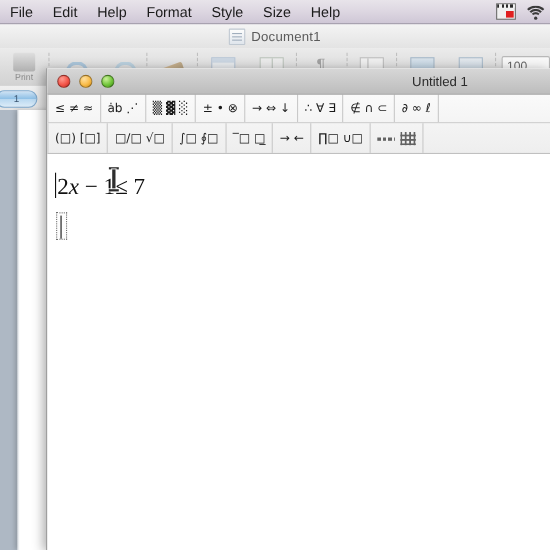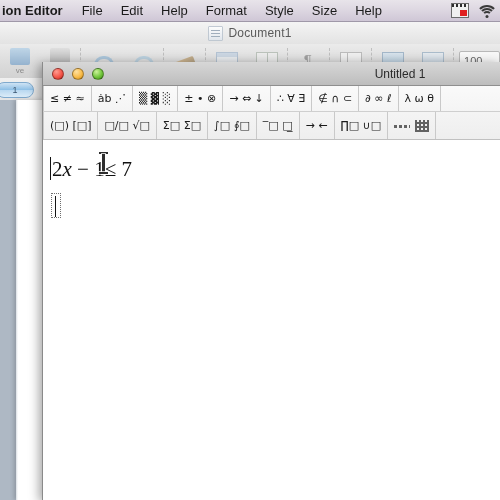--- a/index.html
+++ b/index.html
@@ -410,24 +410,20 @@
 
   <div class="bg-app">
 
     <div class="bg-titlebar">
       <div class="bg-doc-icon"></div>
       <div class="bg-doc-title">Document1</div>
     </div>
 
     <div class="bg-toolbar">
       <div class="bg-tb-item">
-        <span class="gi save"></span>
-        <span class="bg-tb-label">ve</span>
-      </div>
-      <div class="bg-tb-item">
         <span class="gi print"></span>
         <span class="bg-tb-label">Print</span>
       </div>
       <div class="bg-tb-sep"></div>
       <div class="bg-tb-item">
         <span class="gi undo"></span>
       </div>
       <div class="bg-tb-item">
         <span class="gi redo"></span>
       </div>
@@ -466,21 +462,20 @@
     </div>
 
     <div class="bg-canvas">
       <div class="bg-page">
         <div class="bg-page-inner-line"></div>
       </div>
     </div>
   </div>
 
   <div class="menubar">
-    <div class="menu-app">ion Editor</div>
     <div class="menu-item">File</div>
     <div class="menu-item">Edit</div>
     <div class="menu-item">Help</div>
     <div class="menu-item">Format</div>
     <div class="menu-item">Style</div>
     <div class="menu-item">Size</div>
     <div class="menu-item">Help</div>
 
     <div class="menubar-right">
       <div class="icon-capture"></div>
@@ -524,34 +519,28 @@
         </div>
         <div class="eq-group">
           <span class="eq-sym">∴ ∀ ∃</span>
         </div>
         <div class="eq-group">
           <span class="eq-sym">∉ ∩ ⊂</span>
         </div>
         <div class="eq-group">
           <span class="eq-sym">∂ ∞ ℓ</span>
         </div>
-        <div class="eq-group">
-          <span class="eq-sym">λ ω θ</span>
-        </div>
       </div>
 
       <div class="eq-tb-row">
         <div class="eq-group">
           <span class="eq-sym">(□) [□]</span>
         </div>
         <div class="eq-group">
           <span class="eq-sym">□/□ √□</span>
-        </div>
-        <div class="eq-group">
-          <span class="eq-sym">Σ□ Σ□</span>
         </div>
         <div class="eq-group">
           <span class="eq-sym">∫□ ∮□</span>
         </div>
         <div class="eq-group">
           <span class="eq-sym">‾□ □̲</span>
         </div>
         <div class="eq-group">
           <span class="eq-sym">→ ←</span>
         </div>

